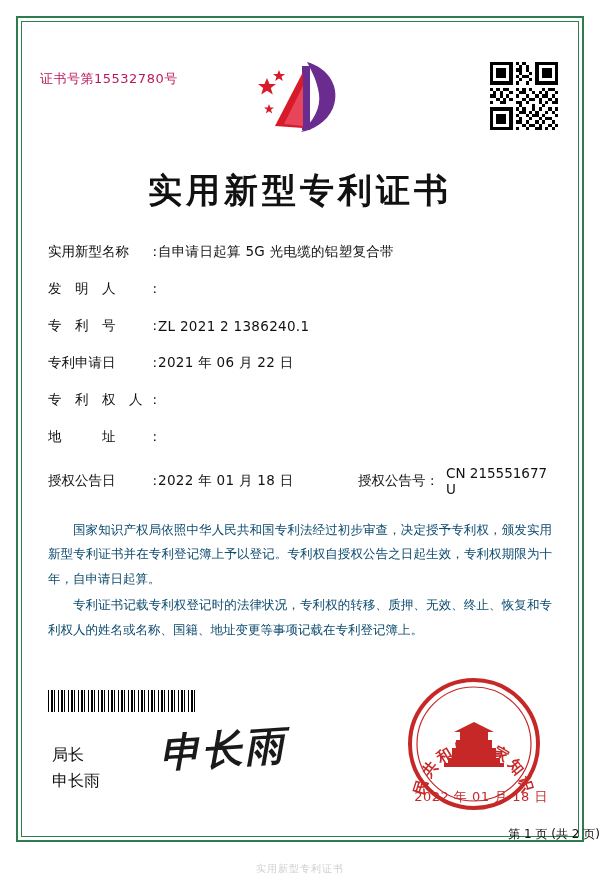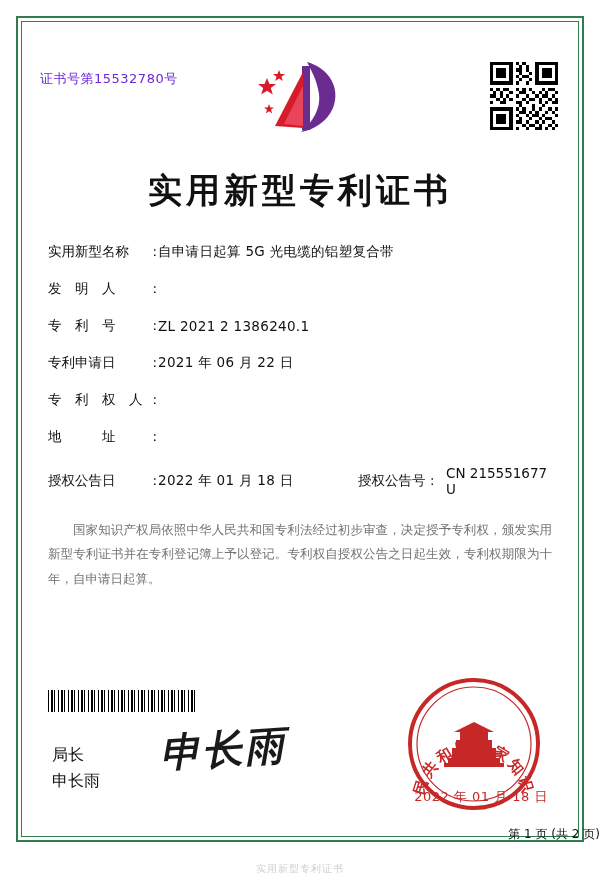--- a/index.html
+++ b/index.html
@@ -38,21 +38,21 @@
     bottom: 43px;
     border: 1px solid #2f7d4f;
     box-sizing: border-box;
   }
   
   .cert-no {
     position: absolute;
     left: 40px;
     top: 70px;
     font-size: 13px;
-    color: #6d28d9;
+    color: #be185d;
     letter-spacing: 0.5px;
   }
   
   .logo {
     position: absolute;
     left: 255px;
     top: 58px;
     width: 90px;
     height: 76px;
   }
@@ -118,21 +118,21 @@
     flex: 1;
   }
   
   .paras {
     position: absolute;
     left: 48px;
     right: 48px;
     top: 518px;
     font-size: 12.5px;
     line-height: 1.95;
-    color: #737373;
+    color: #0c4a6e;
     text-align: justify;
   }
   .para {
     text-indent: 25px;
     margin: 0 0 2px 0;
   }
   
   .barcode {
     position: absolute;
     left: 48px;
@@ -377,20 +377,21 @@
       <span class="field-label">授权公告日</span>
       <span class="field-sep">：</span>
       <span class="field-value">2022 年 01 月 18 日</span>
       <span class="field-label2">授权公告号：</span>
       <span class="field-value2">CN 215551677 U</span>
     </div>
   </div>
 
   <div class="paras">
     <p class="para">国家知识产权局依照中华人民共和国专利法经过初步审查，决定授予专利权，颁发实用新型专利证书并在专利登记簿上予以登记。专利权自授权公告之日起生效，专利权期限为十年，自申请日起算。</p>
+    <p class="para">专利证书记载专利权登记时的法律状况，专利权的转移、质押、无效、终止、恢复和专利权人的姓名或名称、国籍、地址变更等事项记载在专利登记簿上。</p>
   </div>
 
   <div class="barcode"></div>
 
   <div class="sig-label">
     <div>局长</div>
     <div>申长雨</div>
   </div>
 
   <div class="sig-script">申长雨</div>

